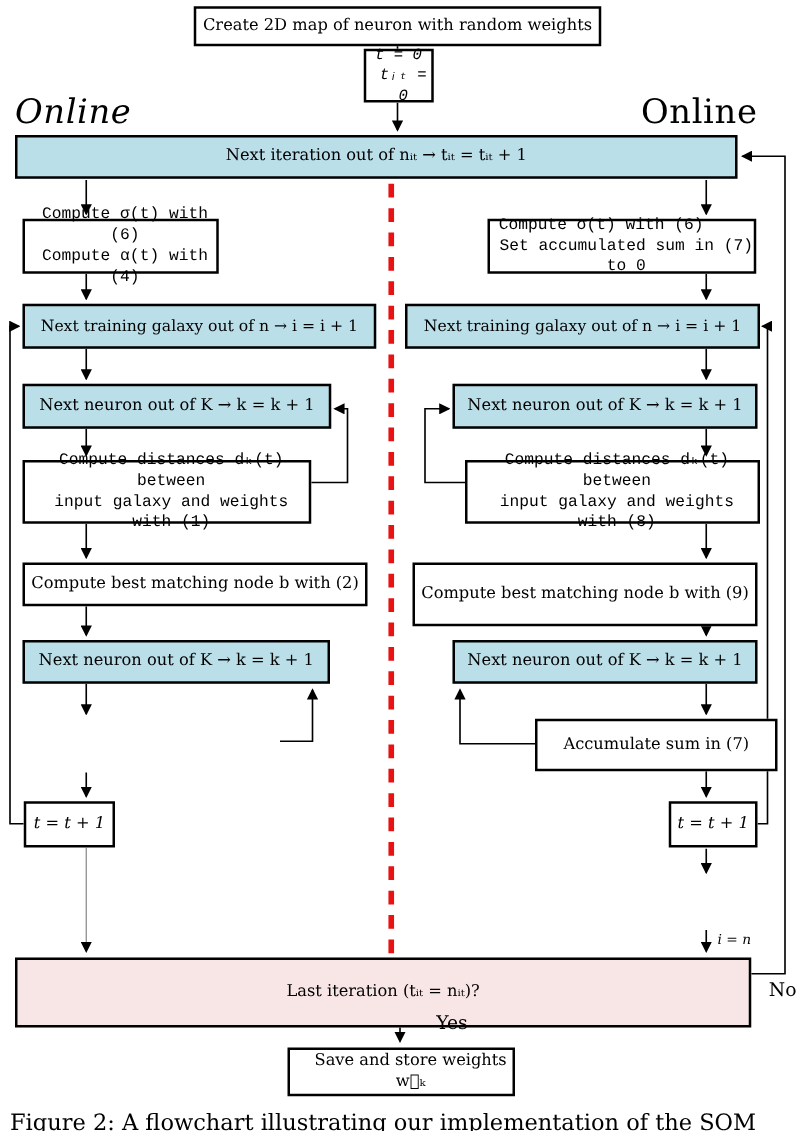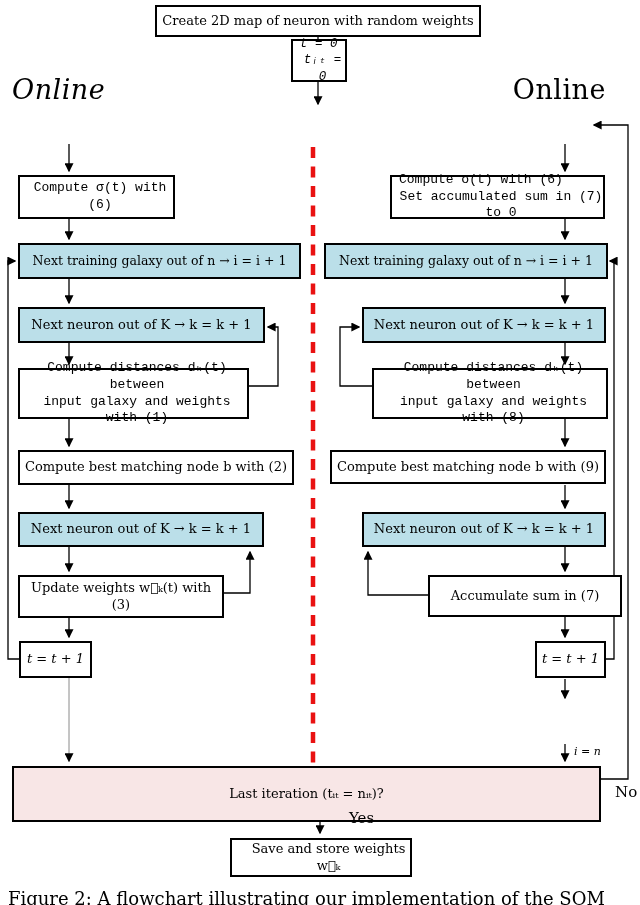--- a/index.html
+++ b/index.html
@@ -23,21 +23,21 @@
   #b-iter{left:12px;top:108px;width:578px;height:35px;}
   #b-l-compute{left:18px;top:175px;width:157px;height:44px;}
   #b-r-compute{left:390px;top:175px;width:215px;height:44px;}
   #b-l-galaxy{left:18px;top:243px;width:283px;height:36px;font-size:12.5px;}
   #b-r-galaxy{left:324px;top:243px;width:284px;height:36px;font-size:12.5px;}
   #b-l-neuron1{left:18px;top:307px;width:247px;height:36px;}
   #b-r-neuron1{left:362px;top:307px;width:244px;height:36px;}
   #b-l-dist{left:18px;top:368px;width:231px;height:51px;}
   #b-r-dist{left:372px;top:368px;width:236px;height:51px;}
   #b-l-bmu{left:18px;top:450px;width:276px;height:35px;}
-  #b-r-bmu{left:330px;top:450px;width:276px;height:34px;}
+  #b-r-bmu{left:330px;top:450px;width:276px;height:51px;}
   #b-l-neuron2{left:18px;top:512px;width:246px;height:35px;}
   #b-r-neuron2{left:362px;top:512px;width:244px;height:35px;}
   #b-l-update{left:18px;top:575px;width:206px;height:43px;}
   #b-accum{left:428px;top:575px;width:194px;height:42px;}
   #b-l-titer{left:19px;top:641px;width:73px;height:37px;}
   #b-r-titer{left:535px;top:641px;width:71px;height:37px;}
   #b-r-update{left:390px;top:702px;width:214px;height:41px;}
   #b-last{left:12px;top:766px;width:589px;height:56px;}
   #b-save{left:230px;top:838px;width:182px;height:39px;padding-left:15px;}
 
@@ -107,23 +107,27 @@
 
   <div class="box" id="b-create">
     <div>Create 2D map of neuron with random weights</div>
   </div>
 
   <div class="box la it" id="b-init">
     <div>t = 0</div>
     <div>tᵢₜ = 0</div>
   </div>
 
+  <div class="box blue" id="b-iter">
+    <div>Next iteration out of nᵢₜ → tᵢₜ = tᵢₜ + 1</div>
+  </div>
 
   <div class="box la" id="b-l-compute">
     <div>Compute σ(t) with (6)</div>
+    <div>Compute α(t) with (4)</div>
   </div>
 
   <div class="box la" id="b-r-compute">
     <div>Compute σ(t) with (6)</div>
     <div>Set accumulated sum in (7) to 0</div>
   </div>
 
   <div class="box blue" id="b-l-galaxy">
     <div>Next training galaxy out of n → i = i + 1</div>
   </div>
@@ -159,23 +163,20 @@
   </div>
 
   <div class="box blue" id="b-l-neuron2">
     <div>Next neuron out of K → k = k + 1</div>
   </div>
 
   <div class="box blue" id="b-r-neuron2">
     <div>Next neuron out of K → k = k + 1</div>
   </div>
 
-  <div class="box" id="b-l-update">
-    <div>Update weights w⃗ₖ(t) with (3)</div>
-  </div>
 
   <div class="box" id="b-accum">
     <div>Accumulate sum in (7)</div>
   </div>
 
   <div class="box it" id="b-l-titer">
     <div>t = t + 1</div>
   </div>
 
   <div class="box it" id="b-r-titer">

